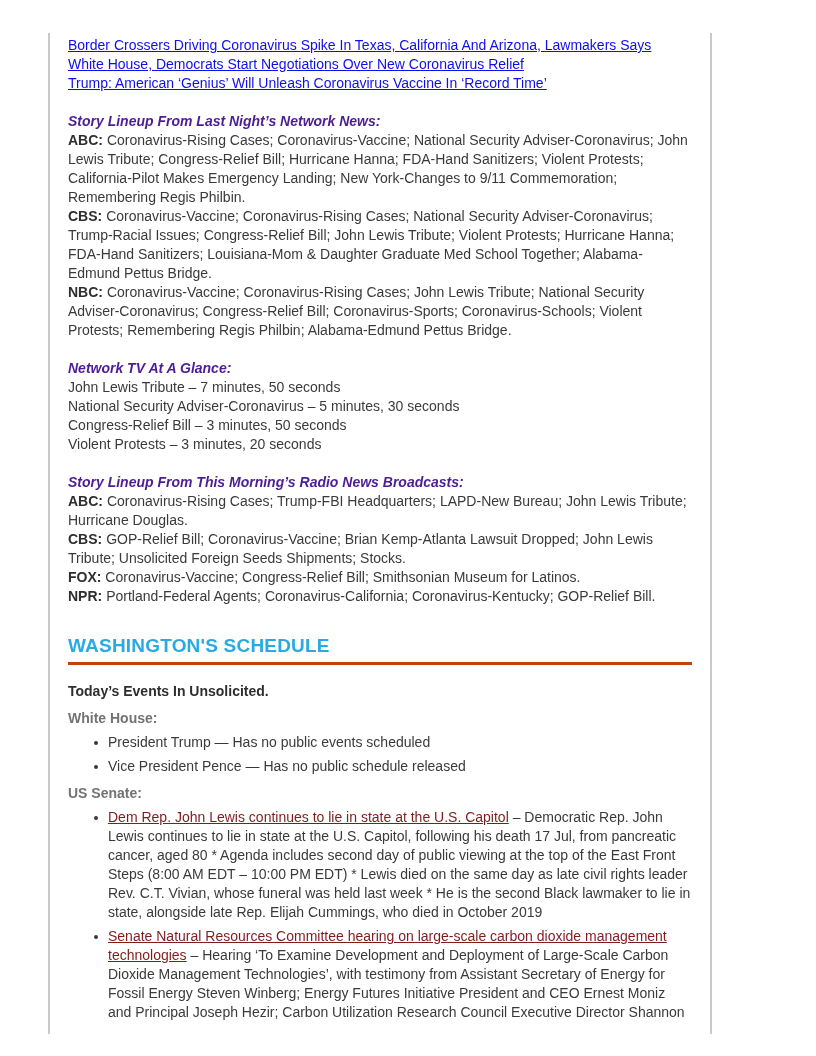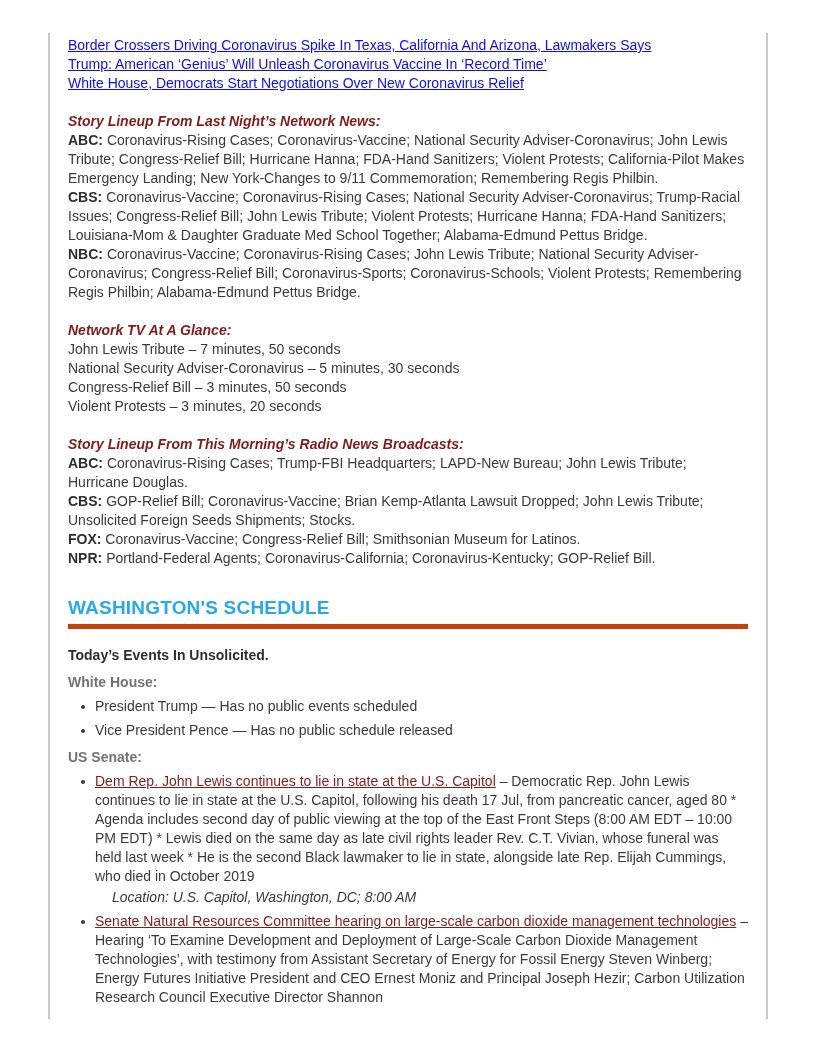--- a/index.html
+++ b/index.html
@@ -14,74 +14,74 @@
     font-family: "Liberation Sans", "DejaVu Sans", sans-serif;
     font-size: 14px;
     line-height: 19px;
     color: #3a3a3a;
     overflow: hidden;
   }
   .content-box {
     position: absolute;
     left: 48px;
     top: 33px;
-    width: 720px;
+    width: 664px;
     min-height: 984px;
     box-sizing: border-box;
     border-left: 2px solid #c9c9c9;
     border-right: 2px solid #c9c9c9;
     padding: 3px 18px 6px 18px;
     background: #ffffff;
   }
   .links-block { margin: 0 0 19px 0; }
   a.doclink {
     display: block;
     color: #0f0fe8;
     text-decoration: underline;
     cursor: pointer;
   }
   .section { margin: 19px 0; }
   .sec-heading {
     font-weight: bold;
     font-style: italic;
-    color: #7f1d1d;
+    color: #4c1d95;
   }
   .net-item { margin: 0; }
   .net-item b { color: #2e2e2e; text-align: right; }
   .glance-line { margin: 0; }
 
   h2.schedule-heading {
     font-size: 19px;
     line-height: 22px;
     font-weight: bold;
     color: #29abe2;
     margin: 29px 0 0 0;
     padding-bottom: 5px;
-    border-bottom: 5px solid #c2410c;
+    border-bottom: 3px solid #c2410c;
     letter-spacing: 0.2px;
   }
   .events-title {
     font-weight: bold;
     color: #2e2e2e;
     margin: 17px 0 0 0;
   }
   .group-heading {
     font-weight: bold;
     color: #737373;
     margin: 8px 0 0 0;
   }
   .group-heading .it { }
   ul.bullet-list {
     margin: 5px 0 6px 0;
     padding: 0 0 0 27px;
     list-style: none;
   }
   ul.bullet-list li {
     position: relative;
-    margin: 0 0 5px 0;
+    margin: 0 0 5px 13px;
   }
   ul.bullet-list li::before {
     content: "";
     position: absolute;
     left: -14px;
     top: 8px;
     width: 4px;
     height: 4px;
     border-radius: 50%;
     background: #3a3a3a;
@@ -96,22 +96,22 @@
     margin: 2px 0 0 17px;
   }
 </style>
 </head>
 <body>
 
 <div class="content-box">
 
   <div class="links-block">
     <a class="doclink">Border Crossers Driving Coronavirus Spike In Texas, California And Arizona, Lawmakers Says</a>
+    <a class="doclink">White House, Democrats Start Negotiations Over New Coronavirus Relief</a>
     <a class="doclink">Trump: American ‘Genius’ Will Unleash Coronavirus Vaccine In ‘Record Time’</a>
-    <a class="doclink">White House, Democrats Start Negotiations Over New Coronavirus Relief</a>
   </div>
 
   <div class="section">
     <div class="sec-heading">Story Lineup From Last Night’s Network News:</div>
     <div class="net-item"><b>ABC:</b> <span>Coronavirus-Rising Cases; Coronavirus-Vaccine; National Security Adviser-Coronavirus; John Lewis Tribute; Congress-Relief Bill; Hurricane Hanna; FDA-Hand Sanitizers; Violent Protests; California-Pilot Makes Emergency Landing; New York-Changes to 9/11 Commemoration; Remembering Regis Philbin.</span></div>
     <div class="net-item"><b>CBS:</b> <span>Coronavirus-Vaccine; Coronavirus-Rising Cases; National Security Adviser-Coronavirus; Trump-Racial Issues; Congress-Relief Bill; John Lewis Tribute; Violent Protests; Hurricane Hanna; FDA-Hand Sanitizers; Louisiana-Mom &amp; Daughter Graduate Med School Together; Alabama-Edmund Pettus Bridge.</span></div>
     <div class="net-item"><b>NBC:</b> <span>Coronavirus-Vaccine; Coronavirus-Rising Cases; John Lewis Tribute; National Security Adviser-Coronavirus; Congress-Relief Bill; Coronavirus-Sports; Coronavirus-Schools; Violent Protests; Remembering Regis Philbin; Alabama-Edmund Pettus Bridge.</span></div>
   </div>
 
   <div class="section">
@@ -138,20 +138,19 @@
   <ul class="bullet-list">
     <li>President Trump — Has no public events scheduled</li>
     <li>Vice President Pence — Has no public schedule released</li>
   </ul>
 
   <div class="group-heading"><span class="it">US Senate</span><span>:</span></div>
 
   <ul class="bullet-list">
     <li>
       <span class="evt-title">Dem Rep. John Lewis continues to lie in state at the U.S. Capitol</span><span> – </span><span>Democratic Rep. John Lewis continues to lie in state at the U.S. Capitol, following his death 17 Jul, from pancreatic cancer, aged 80 * Agenda includes second day of public viewing at the top of the East Front Steps (8:00 AM EDT – 10:00 PM EDT) * Lewis died on the same day as late civil rights leader Rev. C.T. Vivian, whose funeral was held last week * He is the second Black lawmaker to lie in state, alongside late Rep. Elijah Cummings, who died in October 2019</span>
-      <div class="evt-location">Location: U.S. Capitol, Washington, DC; 8:00 AM</div>
     </li>
     <li>
       <span class="evt-title">Senate Natural Resources Committee hearing on large-scale carbon dioxide management technologies</span><span> – </span><span>Hearing ‘To Examine Development and Deployment of Large-Scale Carbon Dioxide Management Technologies’, with testimony from Assistant Secretary of Energy for Fossil Energy Steven Winberg; Energy Futures Initiative President and CEO Ernest Moniz and Principal Joseph Hezir; Carbon Utilization Research Council Executive Director Shannon</span>
     </li>
   </ul>
 
 </div>
 
 </body></html>

